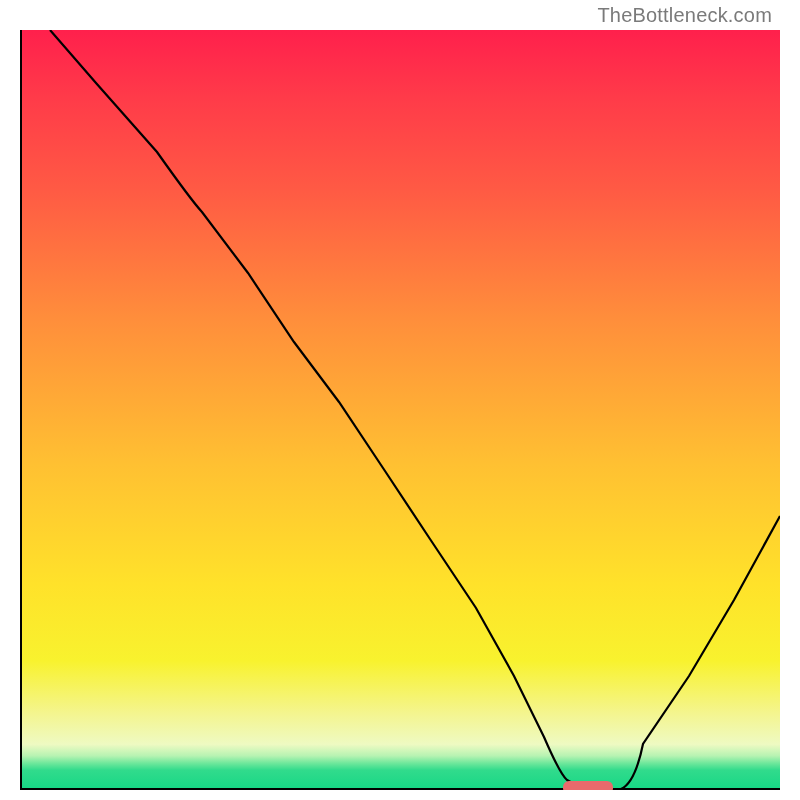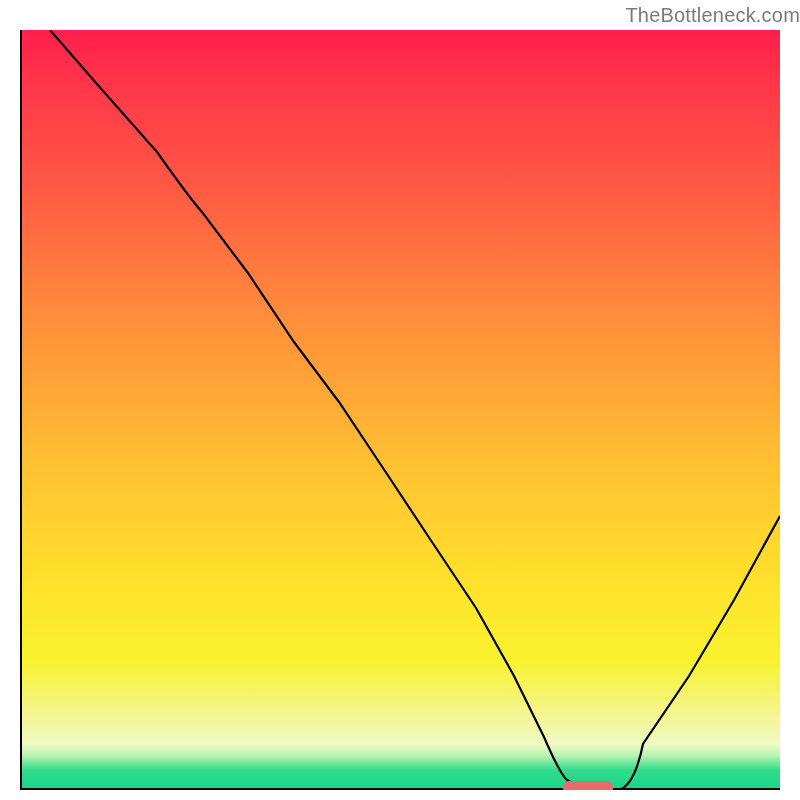--- a/index.html
+++ b/index.html
@@ -12,21 +12,21 @@
     font-family: Arial, Helvetica, sans-serif;
   }
   .wrap {
     position: relative;
     width: 800px;
     height: 800px;
   }
   .attribution {
     position: absolute;
     top: 4px;
-    right: 0;
+    right: 28px;
     font-size: 20px;
     color: #7a7a7a;
     font-weight: 500;
     letter-spacing: 0.2px;
   }
   .chart {
     position: absolute;
     left: 20px;
     top: 30px;
     width: 760px;

